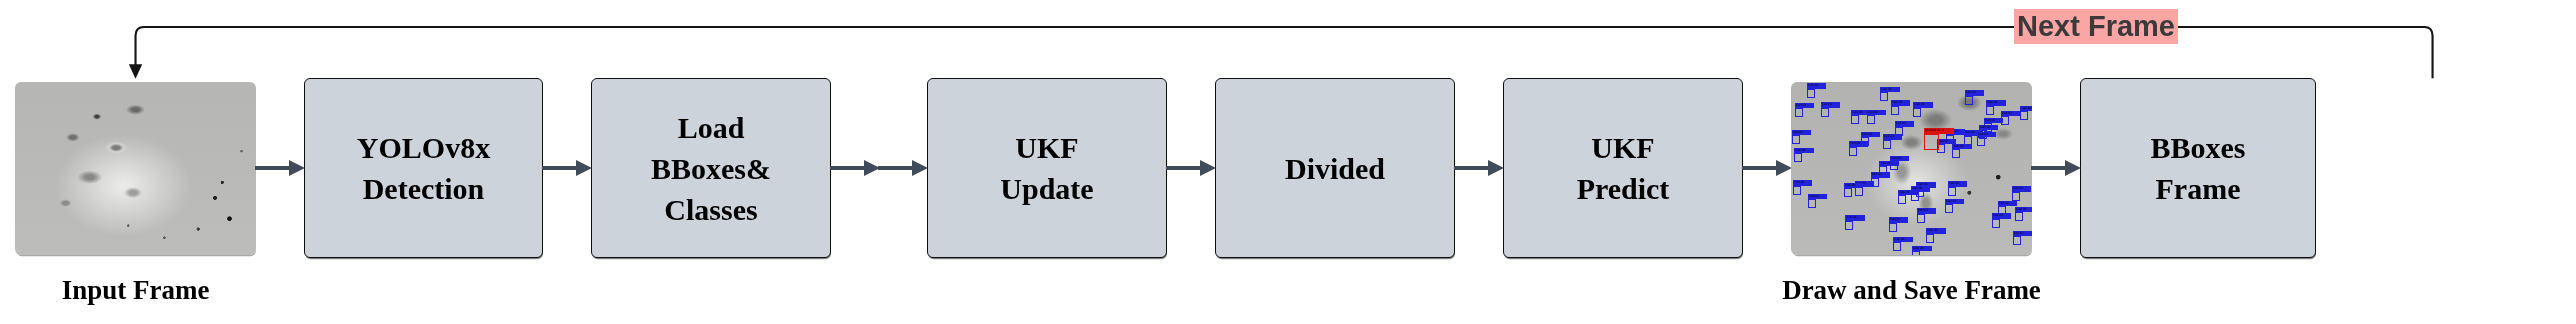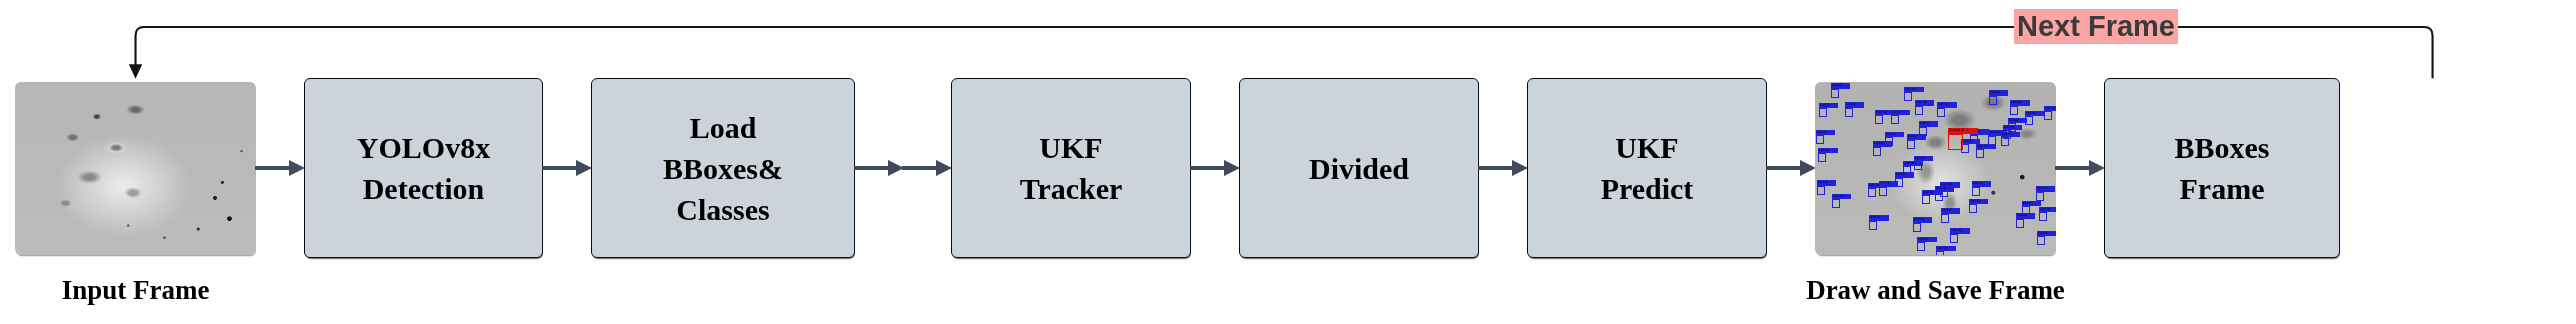--- a/index.html
+++ b/index.html
@@ -130,40 +130,40 @@
   <div class="node" style="width:239px">
     <span>YOLOv8x</span>
     <span>Detection</span>
   </div>
 
   <div class="gap">
       <i class="shaft"></i>
       <i class="head"></i>
     </div>
 
-  <div class="node" style="width:264px">
+  <div class="node" style="width:240px">
     <span>Load</span>
     <span>BBoxes&amp;</span>
     <span>Classes</span>
   </div>
 
   <div class="gap">
       <i class="shaft"></i>
       <i class="head"></i>
     </div>
 
 
   <div class="gap">
       <i class="shaft"></i>
       <i class="head"></i>
     </div>
 
   <div class="node" style="width:240px">
     <span>UKF</span>
-    <span>Tracker</span>
+    <span>Update</span>
   </div>
 
   <div class="gap">
       <i class="shaft"></i>
       <i class="head"></i>
     </div>
 
   <div class="node" style="width:240px">
     <span>Divided</span>
   </div>

